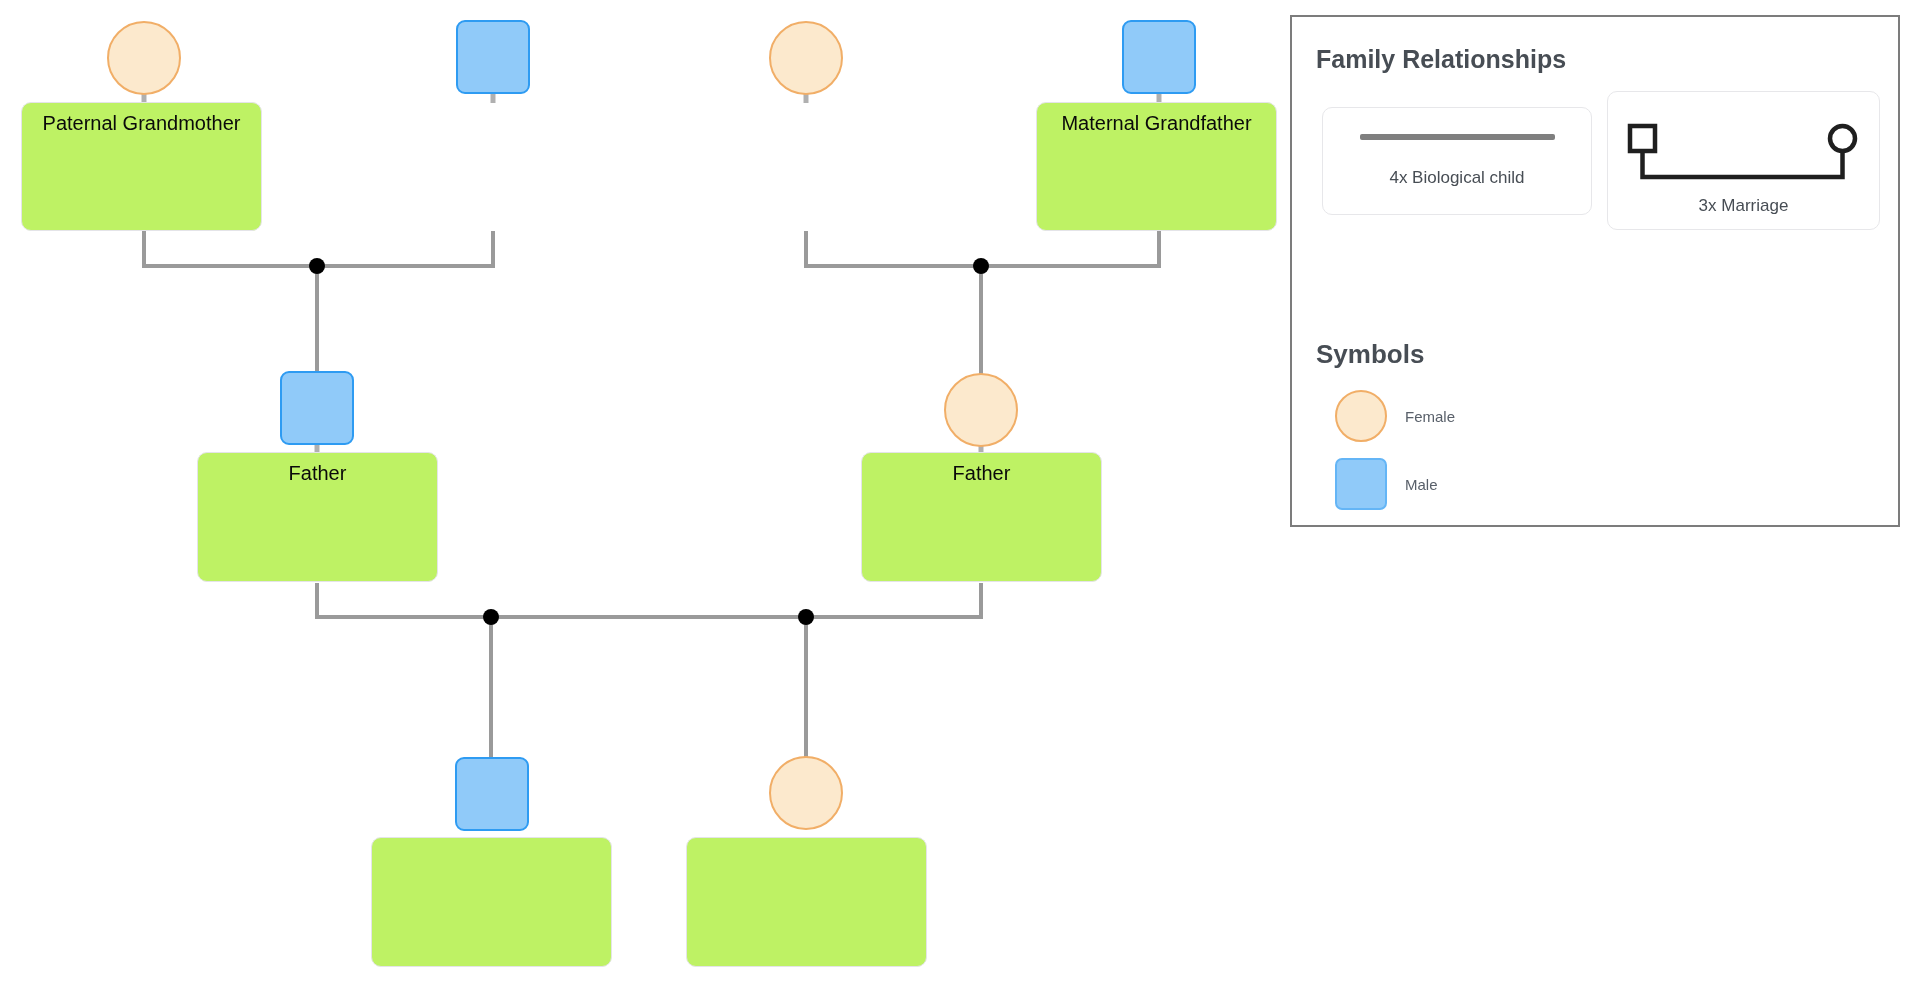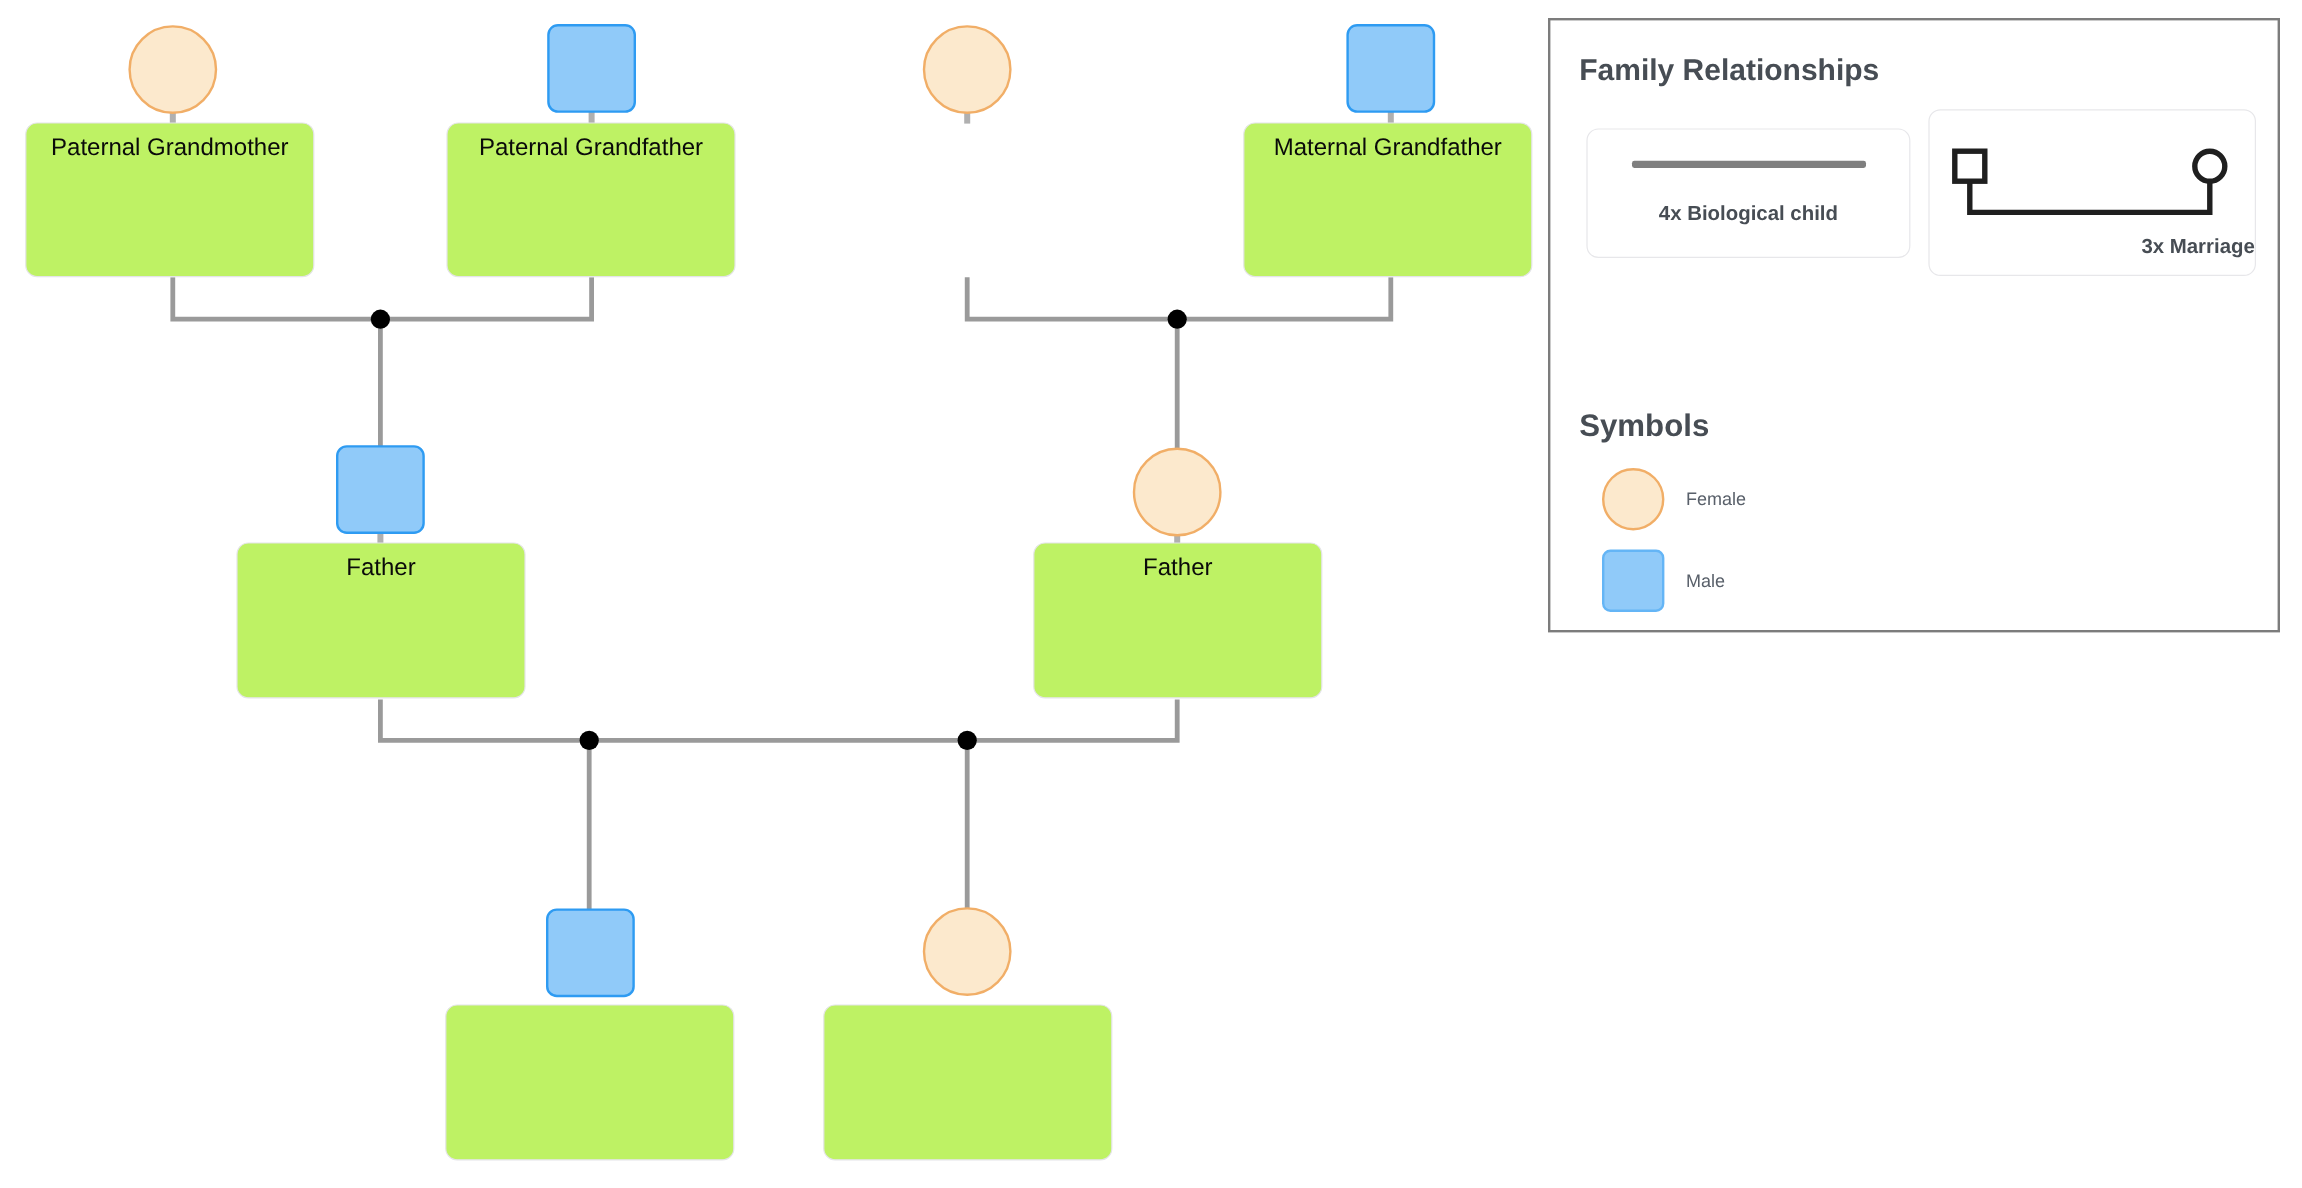--- a/index.html
+++ b/index.html
@@ -16,23 +16,23 @@
         border:1.5px solid #E4E4E8;border-radius:10px;text-align:center;padding-top:9px;}
   .card-label{font-size:20px;color:#0a0a0a;line-height:23px;}
 
   
   .legend-panel{position:absolute;left:1290px;top:15px;width:610px;height:512px;box-sizing:border-box;
         background:#ffffff;border:2.5px solid #7C7C7C;}
   .legend-title{position:absolute;left:24px;top:28px;font-size:25px;font-weight:bold;color:#474D54;}
   .legend-card{position:absolute;box-sizing:border-box;border:1.5px solid #E7E7EA;border-radius:10px;background:#fff;
         display:flex;flex-direction:column;align-items:center;justify-content:center;}
   .legend-card.bio{left:30px;top:90px;width:270px;height:108px;}
-  .legend-card.marriage{left:315px;top:74px;width:273px;height:139px;align-items:flex-end;}
+  .legend-card.marriage{left:315px;top:74px;width:273px;height:139px;}
   .bio-line{width:195px;height:6px;background:#7F7F7F;border-radius:2px;margin-bottom:28px;}
-  .legend-card-label{font-size:17px;font-weight:bold;color:#474D54;}
+  .legend-card-label{font-size:17px;font-weight:normal;color:#474D54;}
   .marriage-glyph{display:block;margin-bottom:4px;}
   .symbols-title{position:absolute;left:24px;top:322px;font-size:26px;font-weight:bold;color:#474D54;}
   .symbol-row{position:absolute;left:43px;display:flex;align-items:center;}
   .symbol-row .swatch{width:52px;height:52px;box-sizing:border-box;margin-right:18px;}
   .swatch.female{background:#FCE9CD;border:2px solid #F1AE67;border-radius:50%;}
   .swatch.male{background:#90CAF9;border:2px solid #64B5F6;border-radius:7px;}
   .symbol-row .sym-label{font-size:15px;color:#59606A;}
 </style>
 </head>
 <body>
@@ -66,23 +66,20 @@
       <circle cx="806" cy="617" r="8"></circle>
     </g>
   </svg>
 
   <div class="symbol female" style="left:107px;top:21px"></div>
   <div class="card" style="left:21px;top:102px;height:129px">
     <div class="card-label">Paternal Grandmother</div>
   </div>
 
   <div class="symbol male" style="left:456px;top:20px"></div>
-  <div class="card" style="left:372px;top:102px;height:129px">
-    <div class="card-label">Paternal Grandfather</div>
-  </div>
 
   <div class="symbol female" style="left:769px;top:21px"></div>
 
   <div class="symbol male" style="left:1122px;top:20px"></div>
   <div class="card" style="left:1036px;top:102px;height:129px">
     <div class="card-label">Maternal Grandfather</div>
   </div>
 
   <div class="symbol male" style="left:280px;top:371px"></div>
   <div class="card" style="left:197px;top:452px">

